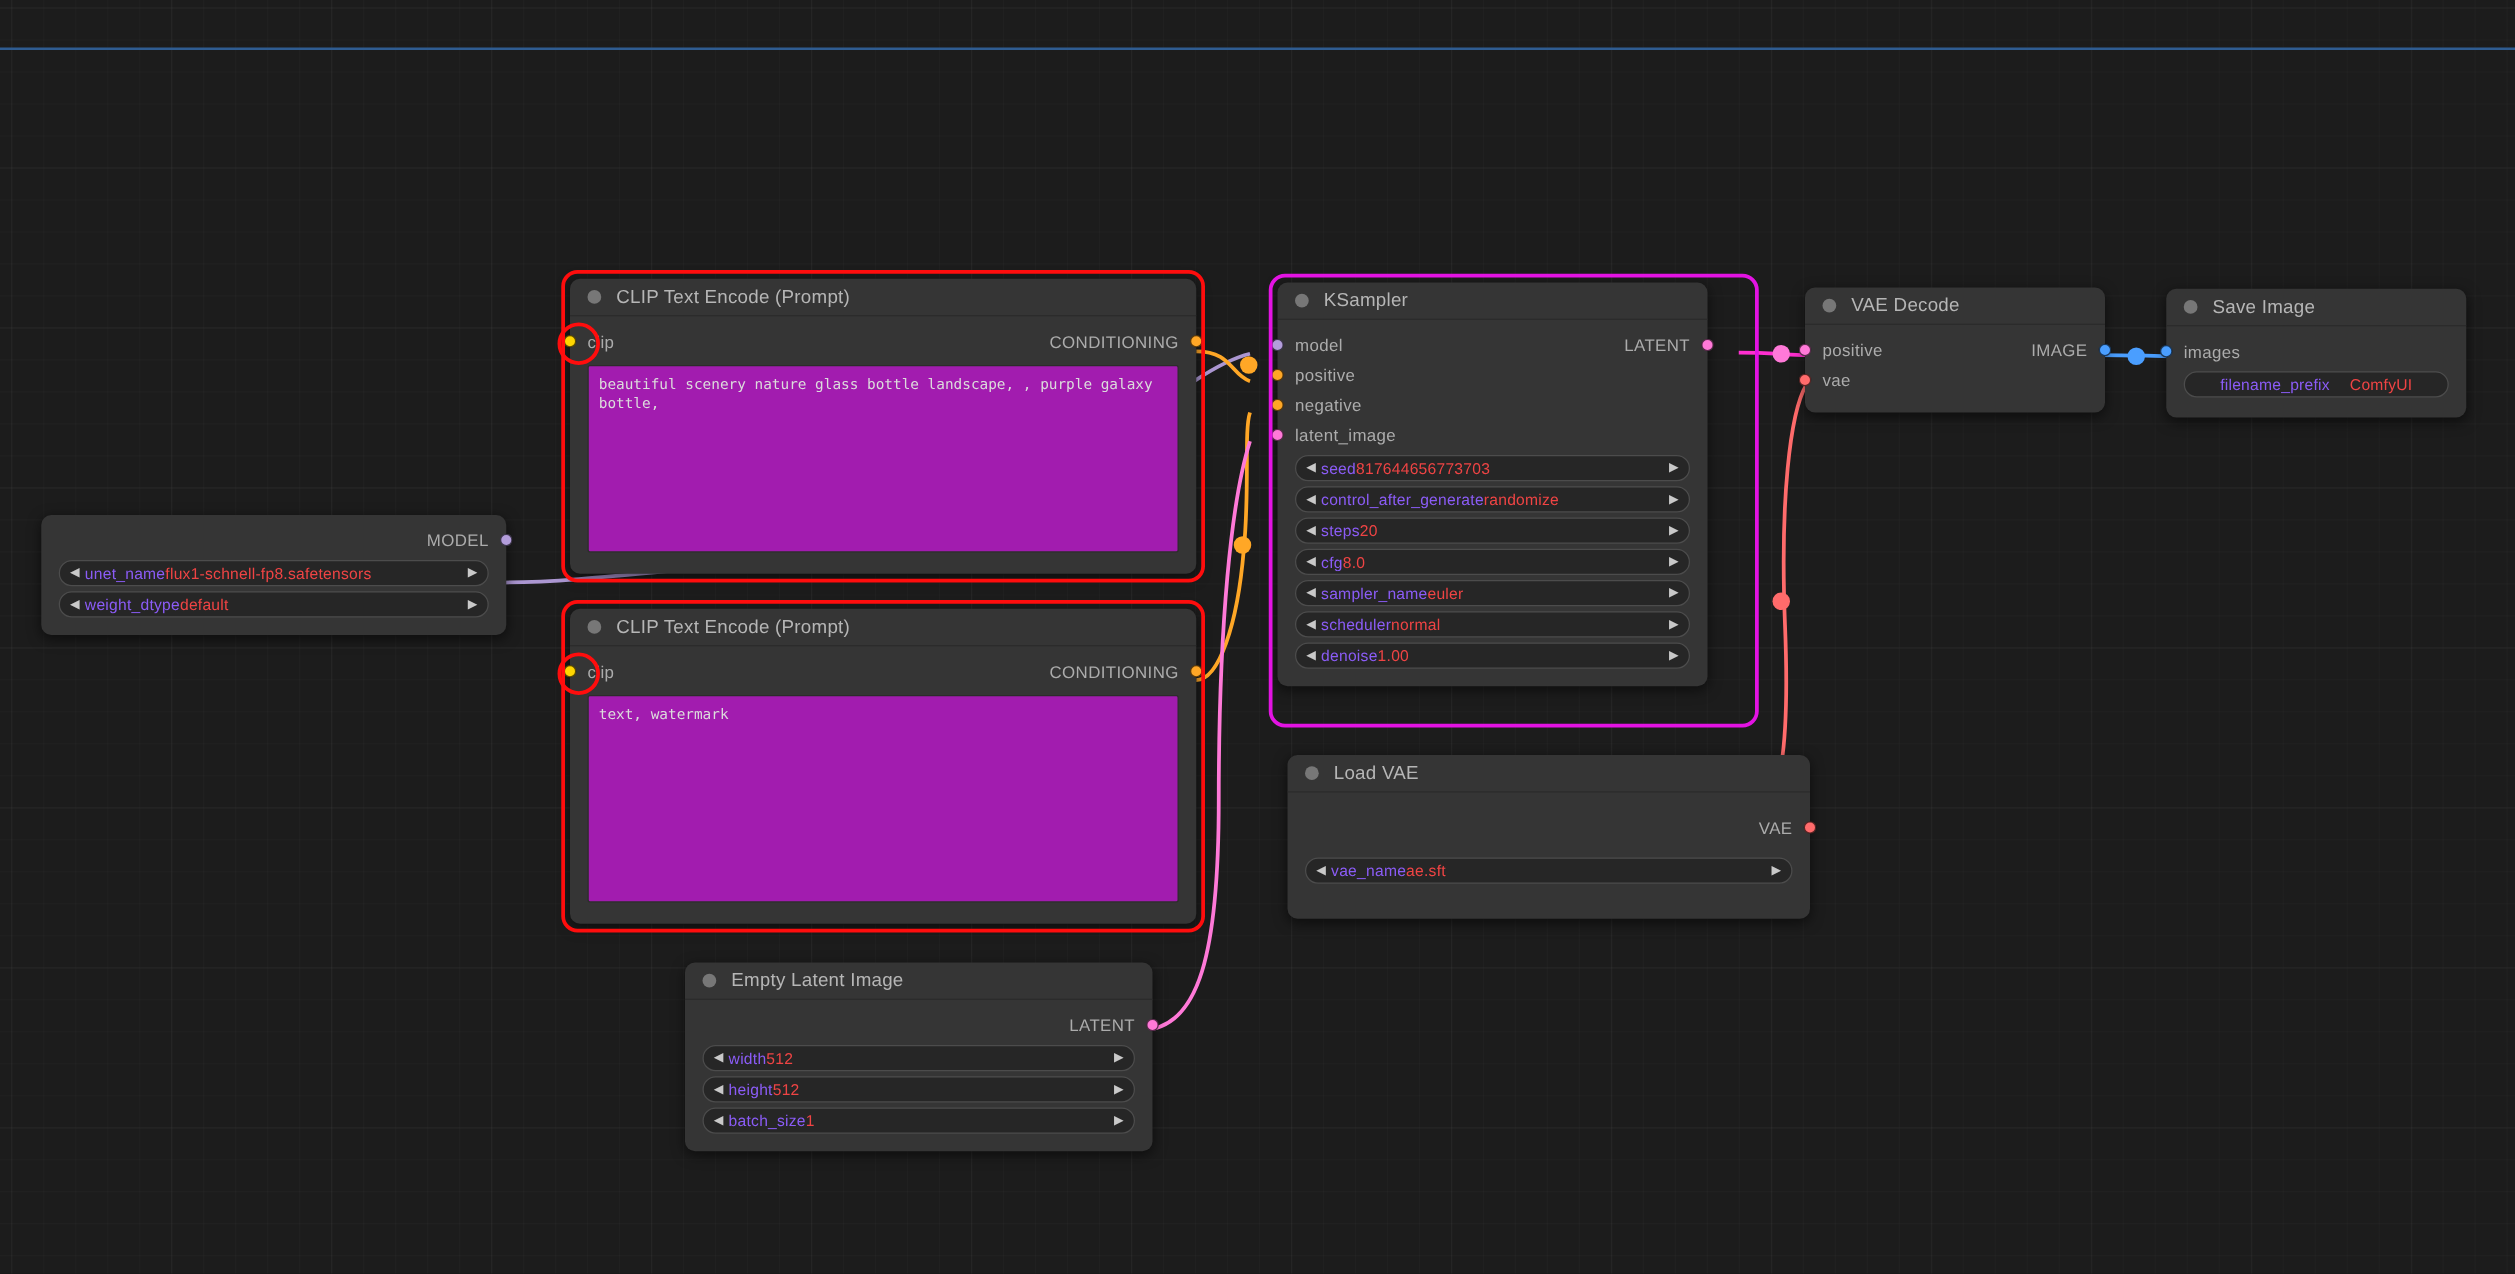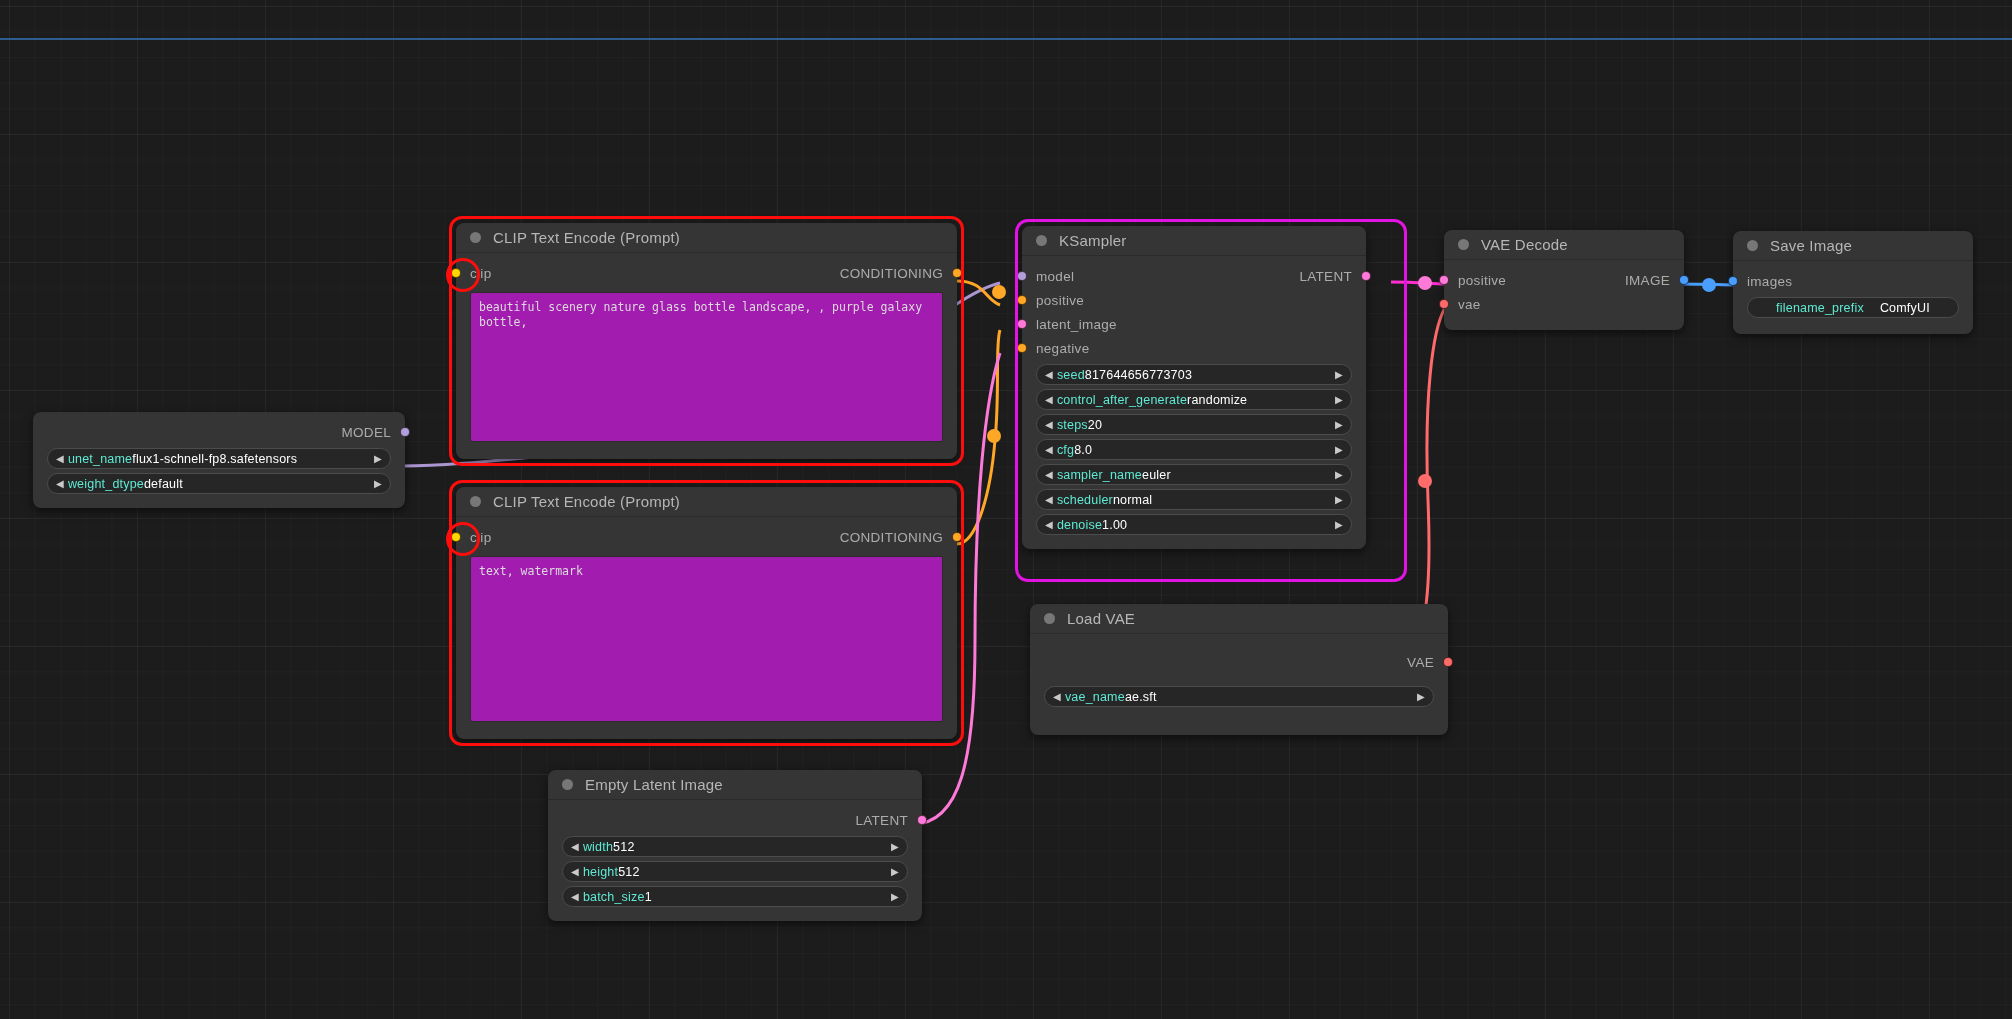--- a/index.html
+++ b/index.html
@@ -100,22 +100,22 @@
     background: #262626;
     border: 1px solid #4c4c4c;
     display: flex;
     align-items: center;
     justify-content: space-between;
     padding: 0 8px;
     color: #a7a7a7;
     font-size: 12.5px;
     letter-spacing: 0.2px;
   }
-  .widget .wname { color: #5eead4; flex: none; }
-  .widget .wval  { color: #ffffff; flex: none; }
+  .widget .wname { color: #8b5cf6; flex: none; }
+  .widget .wval  { color: #ef4444; flex: none; }
   .widget .arrow { color: #c9c9c9; font-size: 10px; line-height: 1; flex: none; }
   .widget .wmid { flex: 1 1 auto; display:flex; align-items:center; padding: 0 4px; overflow:hidden; }
   .widget.textval .wmid { justify-content: center; gap: 16px; }
   .widget.textval { border-color: #4c4c4c; }
 
   
   .hl-rect {
     position: absolute;
     border: 3px solid #ff0d0d;
     border-radius: 13px;
@@ -253,30 +253,30 @@
         <span class="dot out-abs" style="background:#ff79d8; top:7px;"></span>
       </div>
       <div class="io-row">
         <span class="io-label-left">
           <span class="dot in-abs" style="background:#ffa726; top:7px;"></span>
           <span class="slot-name">positive</span>
         </span>
       </div>
       <div class="io-row">
         <span class="io-label-left">
+          <span class="dot in-abs" style="background:#ffa726; top:7px;"></span>
+          <span class="slot-name">negative</span>
+        </span>
+      </div>
+      <div class="io-row">
+        <span class="io-label-left">
           <span class="dot in-abs" style="background:#ff79d8; top:7px;"></span>
           <span class="slot-name">latent_image</span>
         </span>
       </div>
-      <div class="io-row">
-        <span class="io-label-left">
-          <span class="dot in-abs" style="background:#ffa726; top:7px;"></span>
-          <span class="slot-name">negative</span>
-        </span>
-      </div>
 
       <div class="widget">
         <span class="arrow">◀</span>
         <span class="wmid">
           <span class="wname">seed</span>
           <span class="wval">817644656773703</span>
         </span>
         <span class="arrow">▶</span>
       </div>
       <div class="widget">

